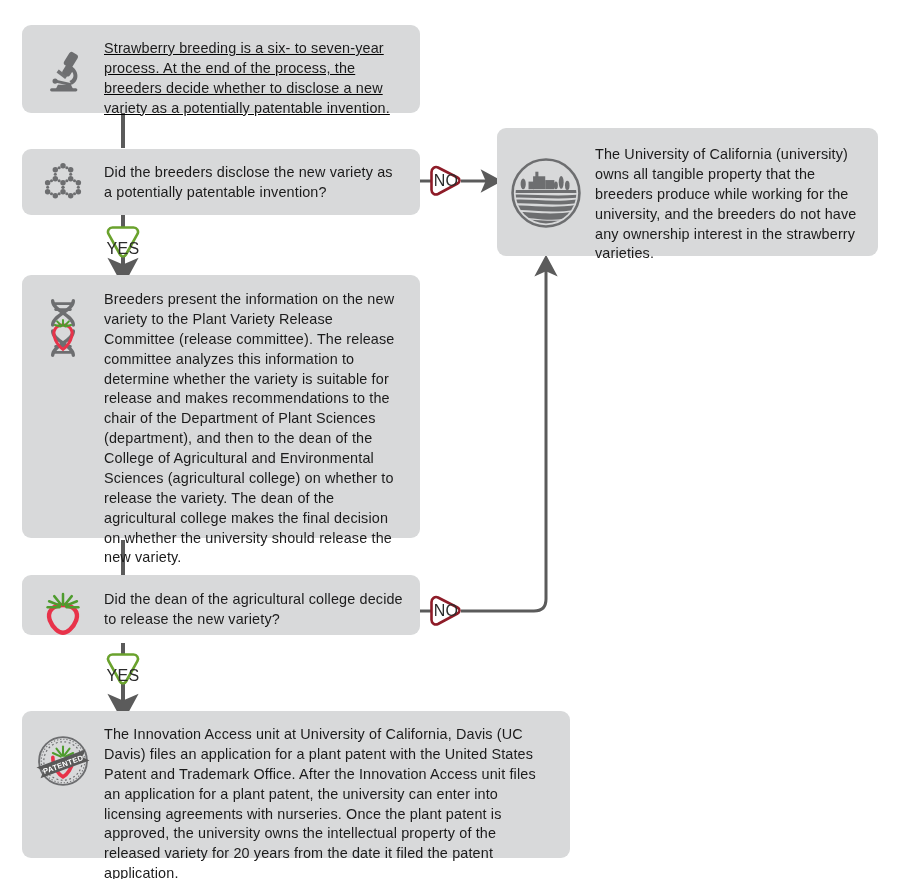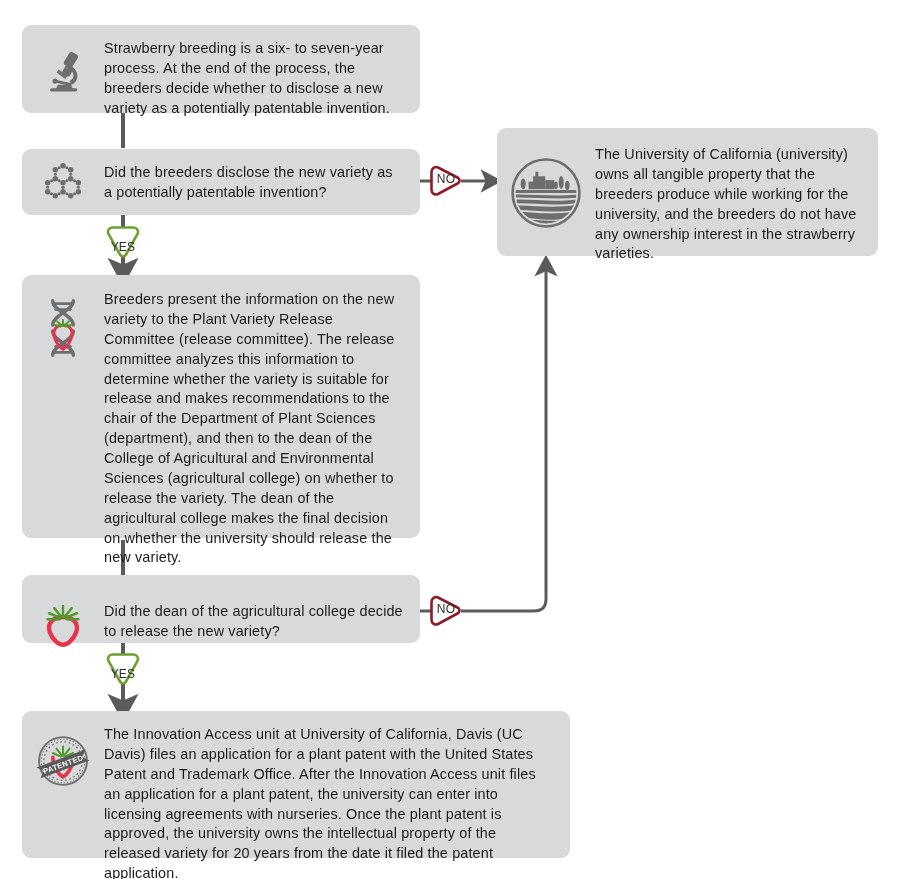--- a/index.html
+++ b/index.html
@@ -45,45 +45,45 @@
   }
   .node .tx {
     flex: 1 1 auto;
     color: #1b1b1b;
     font-size: 14.4px;
     line-height: 1.38;
     letter-spacing: 0.01em;
   }
 
   
-  #node-intro      { left: 22px;  top: 25px;  width: 398px; height: 88px;  padding: 14px 16px 0 0; }
+  #node-intro      { left: 22px;  top: 25px;  width: 398px; height: 88px;  padding: 14px 16px 0 0; text-decoration: underline; }
   #node-intro .ic  { width: 82px; height: 64px; }
   #node-disclose   { left: 22px;  top: 149px; width: 398px; height: 66px;  padding: 14px 16px 0 0; }
   #node-disclose .ic { width: 82px; height: 42px; }
   #node-owner      { left: 497px; top: 128px; width: 381px; height: 128px; padding: 17px 18px 0 0; justify-content: center; }
   #node-owner .ic  { width: 98px; height: 96px; }
   #node-present    { left: 22px;  top: 275px; width: 398px; height: 263px; padding: 15px 16px 0 0; }
   #node-present .ic{ width: 82px; height: 76px; }
-  #node-release    { left: 22px;  top: 575px; width: 398px; height: 68px;  padding: 27px 16px 0 0; }
+  #node-release    { left: 22px;  top: 575px; width: 398px; height: 60px;  padding: 15px 16px 0 0; }
   #node-release .ic{ width: 82px; height: 46px; }
   #node-patent     { left: 22px;  top: 711px; width: 548px; height: 147px; padding: 14px 18px 0 0; }
   #node-patent .ic { width: 82px; height: 72px; }
 
   
   .badge {
     position: absolute;
     display: flex;
     align-items: center;
     justify-content: center;
   }
   .badge .lbl {
     position: absolute;
     left: 0; right: 0;
     text-align: center;
-    font-size: 12px;
+    font-size: 16px;
     letter-spacing: 0.02em;
     color: #2b2b2b;
   }
   .badge-yes .lbl { top: 16px; }
   .badge-no  .lbl { top: 8px; }
 
   #badge-yes-1 { left: 104px; top: 224px; width: 38px; height: 36px; }
   #badge-yes-2 { left: 104px; top: 651px; width: 38px; height: 36px; }
   #badge-no-1  { left: 428px; top: 164px; width: 36px; height: 34px; }
   #badge-no-2  { left: 428px; top: 594px; width: 36px; height: 34px; }

